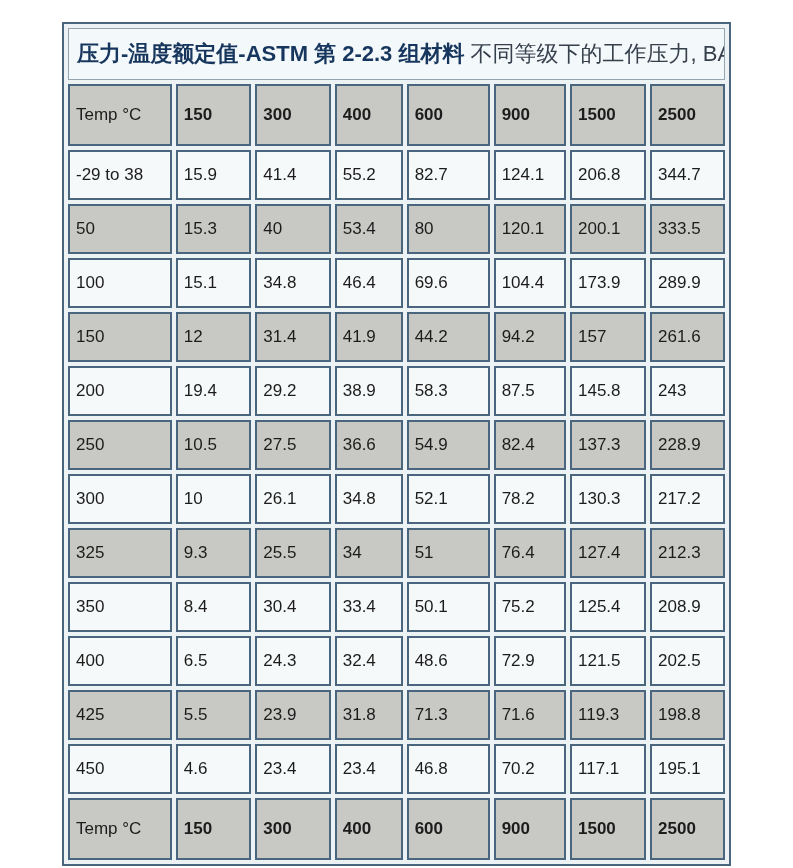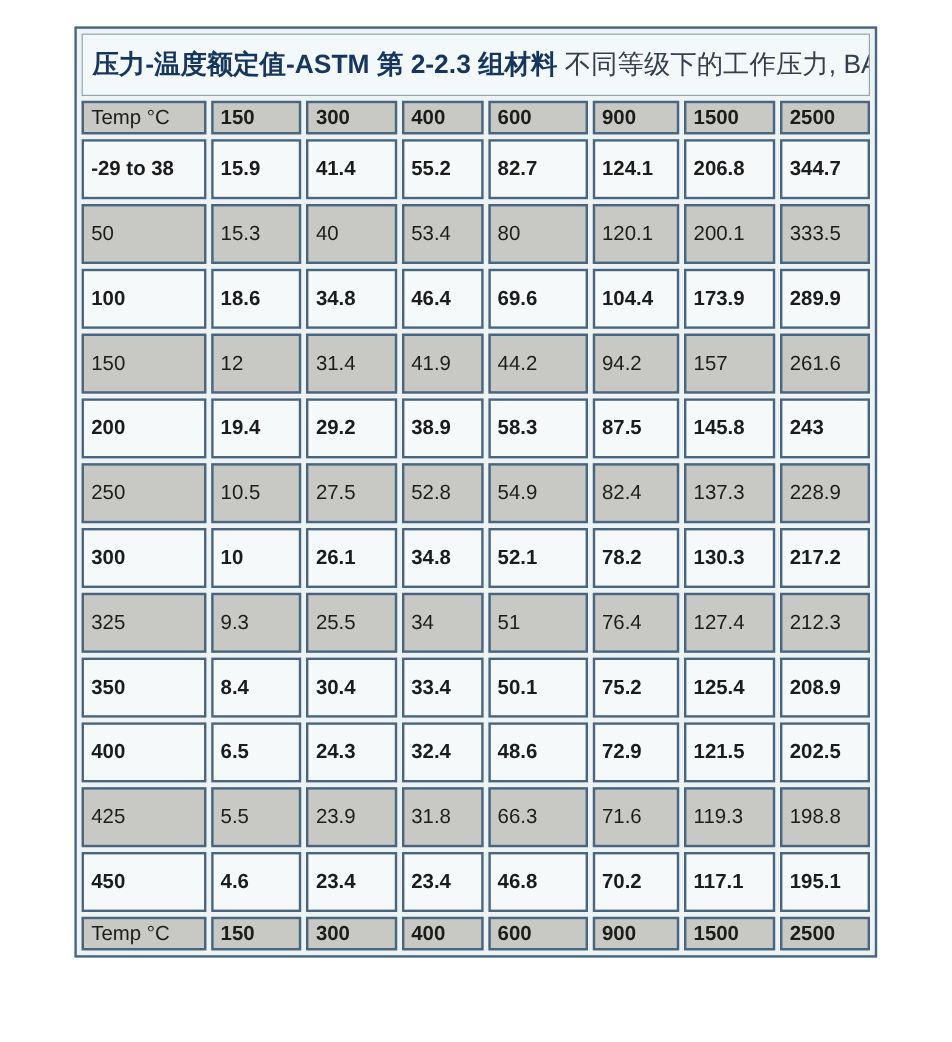--- a/index.html
+++ b/index.html
@@ -62,27 +62,27 @@
     font-weight:bold;
     color:var(--title-text);
   }
   .t-normal{
     font-weight:normal;
     color:var(--subtitle-text);
   }
   th{
     background:var(--gray-cell);
     font-weight:bold;
-    padding:2px 6px;
+    padding:19px 6px;
   }
   th.temp{
     font-weight:normal;
   }
   td.gray{background:var(--gray-cell);margin-left:12px;}
-  td.light{background:var(--light-cell);font-weight:bold;}
+  td.light{background:var(--light-cell);}
 </style>
 </head>
 <body>
 
 <div class="wrap">
   <table>
     <colgroup>
       <col class="c0">
         <col class="c1">
         <col class="c2">
@@ -123,21 +123,21 @@
           <td class="gray">15.3</td>
           <td class="gray">40</td>
           <td class="gray">53.4</td>
           <td class="gray">80</td>
           <td class="gray">120.1</td>
           <td class="gray">200.1</td>
           <td class="gray">333.5</td>
         </tr>
         <tr>
           <td class="light">100</td>
-          <td class="light">18.6</td>
+          <td class="light">15.1</td>
           <td class="light">34.8</td>
           <td class="light">46.4</td>
           <td class="light">69.6</td>
           <td class="light">104.4</td>
           <td class="light">173.9</td>
           <td class="light">289.9</td>
         </tr>
         <tr>
           <td class="gray">150</td>
           <td class="gray">12</td>
@@ -155,21 +155,21 @@
           <td class="light">38.9</td>
           <td class="light">58.3</td>
           <td class="light">87.5</td>
           <td class="light">145.8</td>
           <td class="light">243</td>
         </tr>
         <tr>
           <td class="gray">250</td>
           <td class="gray">10.5</td>
           <td class="gray">27.5</td>
-          <td class="gray">52.8</td>
+          <td class="gray">36.6</td>
           <td class="gray">54.9</td>
           <td class="gray">82.4</td>
           <td class="gray">137.3</td>
           <td class="gray">228.9</td>
         </tr>
         <tr>
           <td class="light">300</td>
           <td class="light">10</td>
           <td class="light">26.1</td>
           <td class="light">34.8</td>
@@ -206,21 +206,21 @@
           <td class="light">48.6</td>
           <td class="light">72.9</td>
           <td class="light">121.5</td>
           <td class="light">202.5</td>
         </tr>
         <tr>
           <td class="gray">425</td>
           <td class="gray">5.5</td>
           <td class="gray">23.9</td>
           <td class="gray">31.8</td>
-          <td class="gray">66.3</td>
+          <td class="gray">71.3</td>
           <td class="gray">71.6</td>
           <td class="gray">119.3</td>
           <td class="gray">198.8</td>
         </tr>
         <tr>
           <td class="light">450</td>
           <td class="light">4.6</td>
           <td class="light">23.4</td>
           <td class="light">23.4</td>
           <td class="light">46.8</td>

